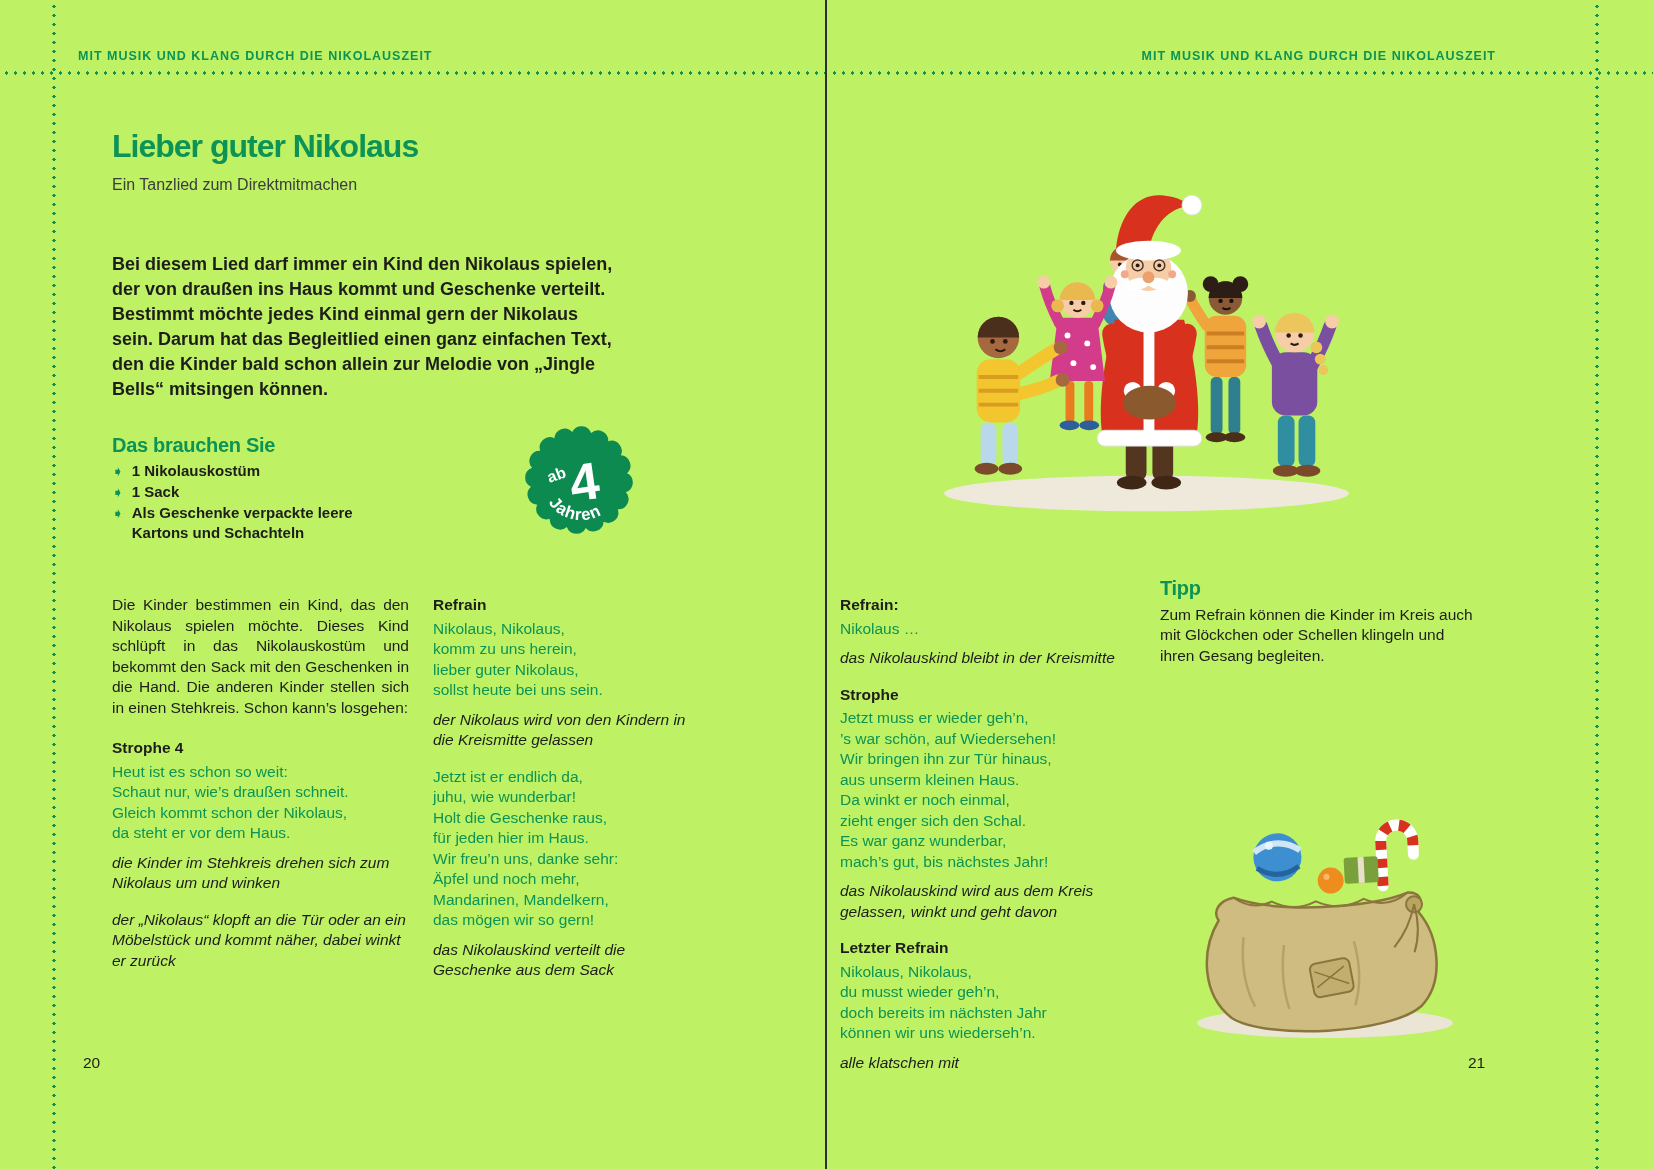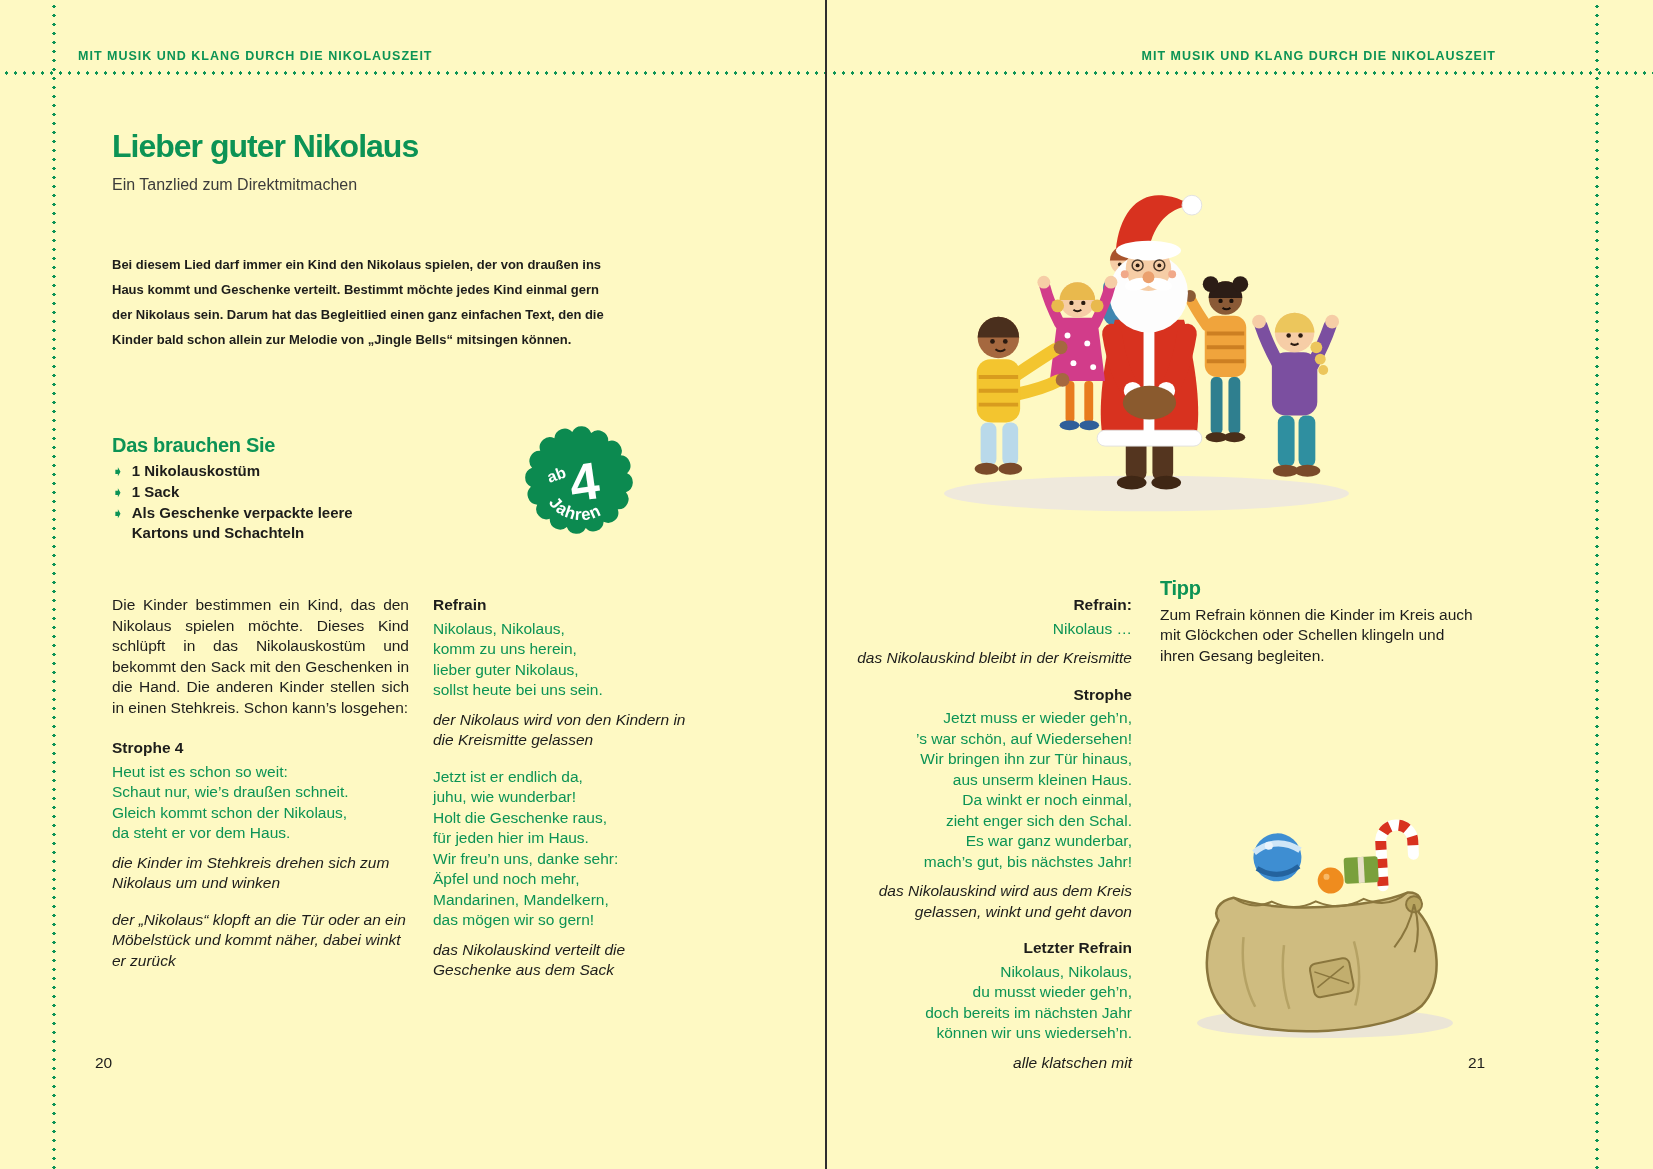--- a/index.html
+++ b/index.html
@@ -1,21 +1,21 @@
 <!DOCTYPE html>
 <html lang="de"><head>
 <meta charset="utf-8">
 <style>
   :root{
     --green:#0c9355;
     --ink:#1d1d1b;
   }
   *{margin:0;padding:0;box-sizing:border-box;}
   body{background:#ffffff;font-family:"Liberation Sans","DejaVu Sans",sans-serif;color:var(--ink);}
-  .spread{position:relative;width:1653px;height:1169px;background:#fef9c3;overflow:hidden;}
+  .spread{position:relative;width:1653px;height:1169px;background:#bef264;overflow:hidden;}
 
   
   .vdots{position:absolute;top:0;bottom:0;width:4px;
     background-image:radial-gradient(circle,var(--green) 1.6px,transparent 1.8px);
     background-size:4px 9px;background-repeat:repeat-y;background-position:center 2px;}
   .vdots.left{left:52px;}
   .vdots.right{left:1595px;}
   .hdots{position:absolute;left:0;right:0;top:71px;height:4px;
     background-image:radial-gradient(circle,var(--green) 1.6px,transparent 1.8px);
     background-size:9px 4px;background-repeat:repeat-x;background-position:2px center;}
@@ -23,47 +23,47 @@
 
   .running-head{position:absolute;top:49px;font-size:12.5px;font-weight:bold;
     letter-spacing:1px;color:var(--green);white-space:nowrap;}
   .running-head.lh{left:78px;}
   .running-head.rh{right:157px;}
 
   .title{position:absolute;left:112px;top:128px;font-size:32px;font-weight:bold;
     letter-spacing:-1px;color:var(--green);}
   .subtitle{position:absolute;left:112px;top:176px;font-size:16px;font-weight:400;color:#3c3c3b;}
 
-  .intro{position:absolute;left:112px;top:252px;width:505px;font-size:13px;
+  .intro{position:absolute;left:112px;top:252px;width:505px;font-size:18px;
     font-weight:bold;line-height:25px;}
 
   .hand-heading{font-size:20px;font-weight:bold;color:var(--green);letter-spacing:-0.3px;}
   .materials-heading{position:absolute;left:112px;top:434px;}
   .materials{position:absolute;left:112px;top:461px;width:300px;list-style:none;}
   .materials li{display:flex;gap:8px;font-size:15px;font-weight:bold;line-height:20px;margin-bottom:1px;}
   .materials .arrow{color:var(--green);font-size:14px;line-height:20px;}
 
   .badge{position:absolute;left:523px;top:424px;width:112px;height:112px;transform:rotate(-8deg);}
 
   .col{position:absolute;font-size:15.5px;line-height:20.5px;}
   .col-l1{left:112px;top:583px;width:297px;}
   .col-l2{left:433px;top:583px;width:258px;}
-  .col-r1{left:840px;top:583px;width:292px;text-align:right;}
+  .col-r1{left:840px;top:583px;width:292px;}
   .col-r2{left:1160px;top:578px;width:320px;}
 
   .col p:first-child{margin-top:12px;}
   .body{margin:0 0 20px;}
   .just{text-align:justify;hyphens:auto;}
   .label{font-weight:bold;margin:16px 0 3px;}
   .verse{color:var(--green);white-space:pre-line;margin:0 0 9px;}
   .stage{font-style:italic;margin:0 0 16px;}
   .tipp-text{margin-top:6px;}
 
   .pagenum{position:absolute;top:1054px;font-size:15.5px;}
-  .pn-left{left:95px;}
+  .pn-left{left:83px;}
   .pn-right{left:1468px;}
 
   .illus{position:absolute;}
   .illus-santa{left:898px;top:140px;width:497px;height:390px;}
   .illus-sack{left:1175px;top:793px;width:300px;height:250px;}
   .illus svg{display:block;width:100%;height:100%;}
 </style>
 </head>
 <body>
 

